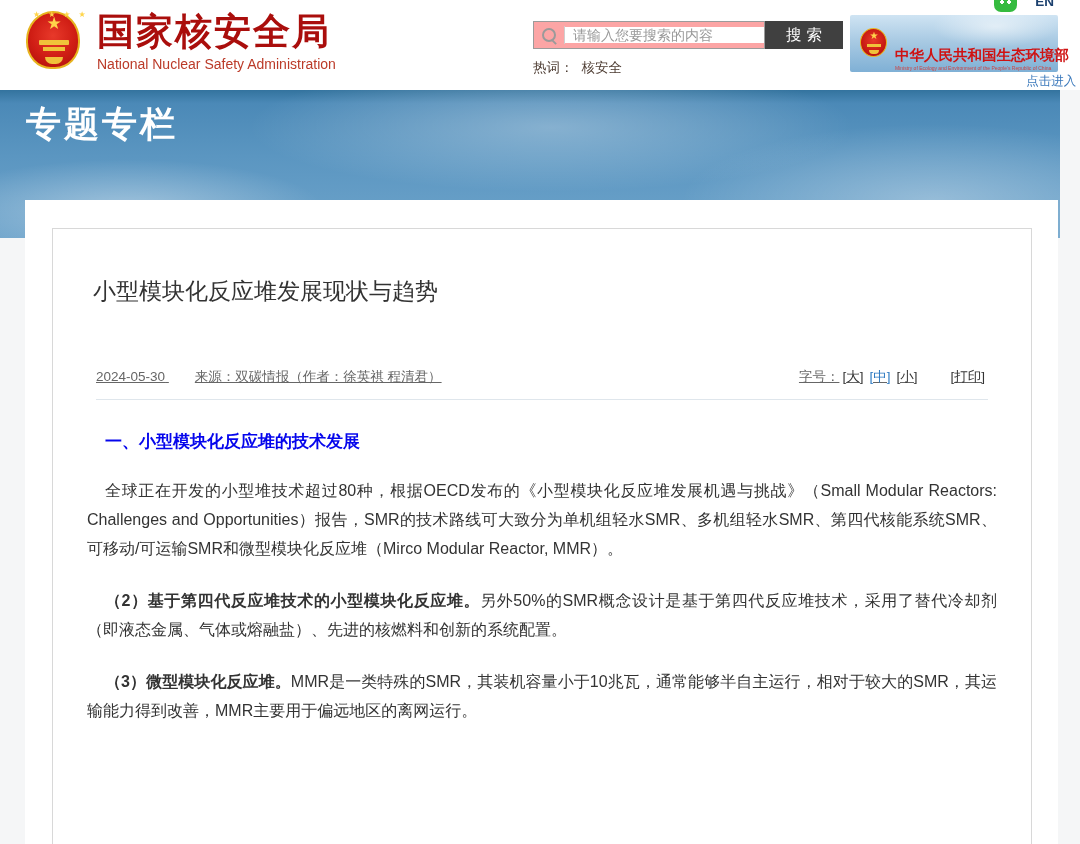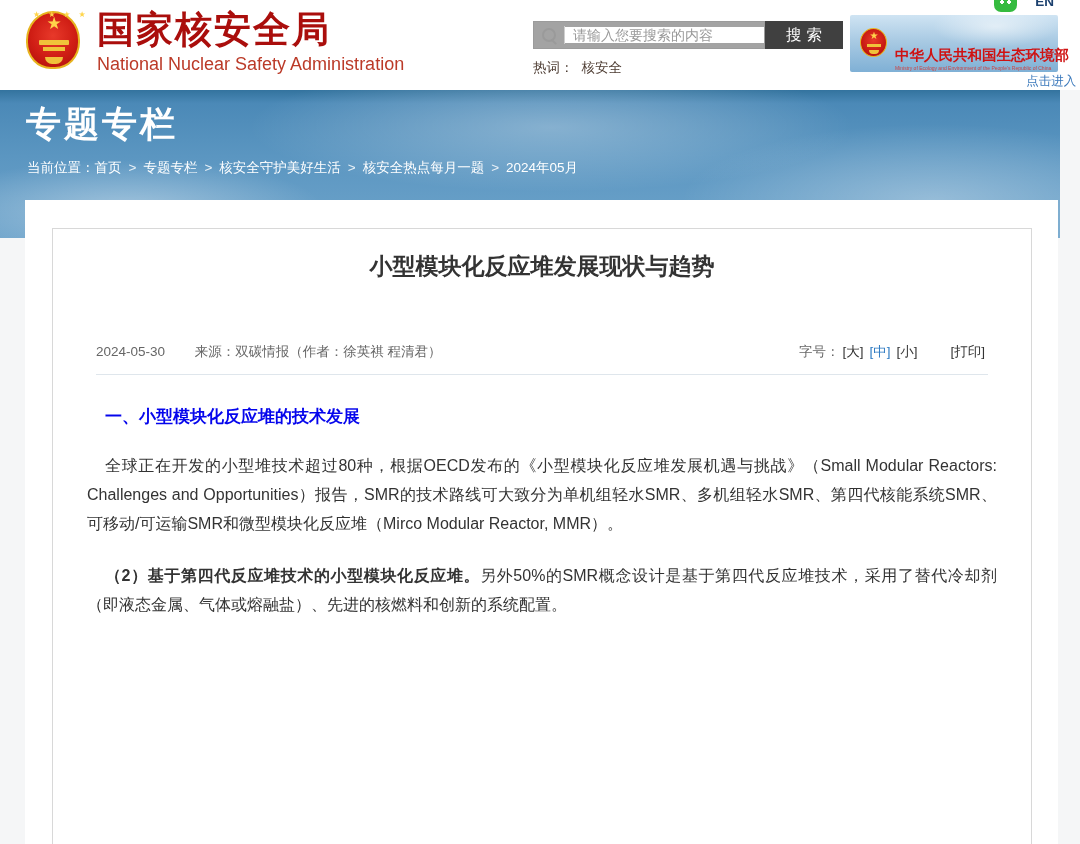--- a/index.html
+++ b/index.html
@@ -18,33 +18,33 @@
     position:absolute; left:1px; top:2px; width:54px; height:58px; border-radius:50% 50% 46% 46%;
     background:radial-gradient(circle at 50% 42%, #e8392a 0%, #cf1d14 55%, #a90f0a 100%);
     border:2px solid #e7b41f;
   }
   .emblem-star-big { position:absolute; left:0; right:0; top:6px; text-align:center; color:#ffd54a; font-size:17px; line-height:17px; }
   .emblem-stars-small { position:absolute; left:0; right:0; top:1px; text-align:center; color:#ffd54a; font-size:8px; letter-spacing:8px; text-indent:8px; }
   .emblem-gate { position:absolute; left:14px; top:31px; width:30px; height:5px; background:#f0c23a; border-radius:1px; }
   .emblem-gate2 { position:absolute; left:18px; top:38px; width:22px; height:4px; background:#f0c23a; }
   .emblem-gear { position:absolute; left:20px; top:48px; width:18px; height:7px; background:#f0c23a; border-radius:0 0 8px 8px; }
   .site-name { font-size:37px; line-height:40px; font-weight:bold; color:#aa0e0c; letter-spacing:2px; }
-  .site-name-en { margin-top:4px; font-size:18px; color:#bb3a28; }
+  .site-name-en { margin-top:4px; font-size:14px; color:#bb3a28; }
 
   .top-icons { position:absolute; top:-9px; right:26px; display:flex; align-items:center; gap:18px; }
   .wechat-icon {
     width:23px; height:21px; border-radius:7px; background:#35bb3f; cursor:pointer;
     background-image:radial-gradient(circle 2px at 8px 11px, #fff 98%, transparent),
                      radial-gradient(circle 2px at 15px 11px, #fff 98%, transparent);
   }
   .en-link { font-size:13.5px; font-weight:bold; color:#1c406e; cursor:pointer; }
 
   .search-area { position:absolute; left:533px; top:21px; width:312px; }
   .search-box { display:flex; height:28px; }
-  .search-field { display:flex; align-items:center; width:232px; background:#a3a3a3; border:1px solid #9b9b9b; }
+  .search-field { display:flex; align-items:center; width:232px; background:#fca5a5; border:1px solid #9b9b9b; }
   .search-icon { position:relative; width:30px; height:100%; flex:0 0 auto; }
   .search-icon::before { content:""; position:absolute; left:8px; top:6px; width:10px; height:10px; border:2px solid #9a9a9a; border-radius:50%; }
   .search-icon::after  { content:""; position:absolute; left:19px; top:17px; width:2px; height:6px; background:#9a9a9a; transform:rotate(-45deg); }
   .search-sep { width:1px; height:18px; background:#cfcfcf; }
   .search-input { flex:1; min-width:0; border:none; outline:none; padding:0 6px 0 8px; font-size:14px; color:#333;
                   font-family:"Liberation Sans","DejaVu Sans",sans-serif; }
   .search-input::placeholder { color:#9a9a9a; }
   .search-btn { width:78px; border:none; background:#404040; color:#fff; font-size:15.5px; letter-spacing:5px; text-indent:5px;
                 cursor:pointer; font-family:"Liberation Sans","DejaVu Sans",sans-serif; }
   .hotwords { margin-top:10px; font-size:13.5px; color:#4c3b31; }
@@ -78,24 +78,24 @@
   }
   .banner-title { position:absolute; left:26px; top:11px; margin:0; color:#fff; font-size:35px; font-weight:bold; letter-spacing:3px; }
   .breadcrumb { position:absolute; left:27px; top:69px; font-size:13.5px; color:#fff; }
   .breadcrumb a { color:#fff; text-decoration:none; cursor:pointer; }
   .breadcrumb .sep { margin:0 7px; color:#eaf2f8; }
 
   
   .container { position:absolute; left:25px; top:200px; width:1033px; height:644px; background:#fff; z-index:2; overflow:hidden; }
   .card { position:absolute; left:27px; top:28px; right:26px; height:720px; background:#fff; border:1px solid #d8d8d8; }
 
-  .article-title { margin:22px 40px 0; text-align:center; font-size:23px; line-height:30px; color:#333; font-weight:bold; }
+  .article-title { margin:47px 40px 0; text-align:left; font-size:23px; line-height:30px; color:#333; font-weight:normal; }
 
   .meta-row { margin:62px 43px 16px; padding-bottom:13px; border-bottom:1px solid #dfe6ec;
-              display:flex; justify-content:space-between; align-items:baseline; font-size:13.5px; color:#666; }
+              display:flex; justify-content:space-between; align-items:baseline; font-size:13.5px; color:#666;text-decoration:underline; }
   .meta-left .src { margin-left:26px; }
   .meta-right { color:#666; }
   .meta-right a { color:#333; text-decoration:none; margin:0 3px; cursor:pointer; }
   .meta-right a.active { color:#2d7ac2; }
   .meta-right a.print { margin-left:30px; }
 
   .article-body { margin:14px 34px; color:#333; }
   .section-heading { margin:30px 0 0; padding-left:18px; font-size:17px; font-weight:bold; color:#0505ec; }
   .article-body p { margin:23px 0 0; font-size:16px; line-height:29px; text-align:justify; text-indent:18px; }
   .article-body p b { font-weight:bold; }
@@ -151,23 +151,20 @@
       <span class="mee-text">
         <span class="mee-title">中华人民共和国生态环境部</span>
         <span class="mee-sub">Ministry of Ecology and Environment of the People's Republic of China</span>
         <span class="mee-enter">点击进入</span>
       </span>
     </a>
   </header>
 
   <div class="banner">
     <h1 class="banner-title">专题专栏</h1>
-    <div class="breadcrumb">
-      <span>当前位置：</span><a>首页</a><span class="sep">&gt;</span><a>专题专栏</a><span class="sep">&gt;</span><a>核安全守护美好生活</a><span class="sep">&gt;</span><a>核安全热点每月一题</a><span class="sep">&gt;</span><a>2024年05月</a>
-    </div>
   </div>
 
   <div class="container">
     <div class="card">
 
       <h2 class="article-title">小型模块化反应堆发展现状与趋势</h2>
 
       <div class="meta-row">
         <div class="meta-left">
           <span>2024-05-30</span>
@@ -175,18 +172,19 @@
         </div>
         <div class="meta-right">
           <span>字号：</span><a>[大]</a><a class="active">[中]</a><a>[小]</a><a class="print">[打印]</a>
         </div>
       </div>
 
       <div class="article-body">
         <h3 class="section-heading">一、小型模块化反应堆的技术发展</h3>
         <p>全球正在开发的小型堆技术超过80种，根据OECD发布的《小型模块化反应堆发展机遇与挑战》（Small Modular Reactors: Challenges and Opportunities）报告，SMR的技术路线可大致分为单机组轻水SMR、多机组轻水SMR、第四代核能系统SMR、可移动/可运输SMR和微型模块化反应堆（Mirco Modular Reactor, MMR）。</p>
         <p><b>（2）基于第四代反应堆技术的小型模块化反应堆。</b><span>另外50%的SMR概念设计是基于第四代反应堆技术，采用了替代冷却剂（即液态金属、气体或熔融盐）、先进的核燃料和创新的系统配置。</span></p>
+        <p><b>（3）微型模块化反应堆。</b><span>MMR是一类特殊的SMR，其装机容量小于10兆瓦，通常能够半自主运行，相对于较大的SMR，其运输能力得到改善，MMR主要用于偏远地区的离网运行。</span></p>
       </div>
 
     </div>
   </div>
 
 </div>
 
 </body></html>

